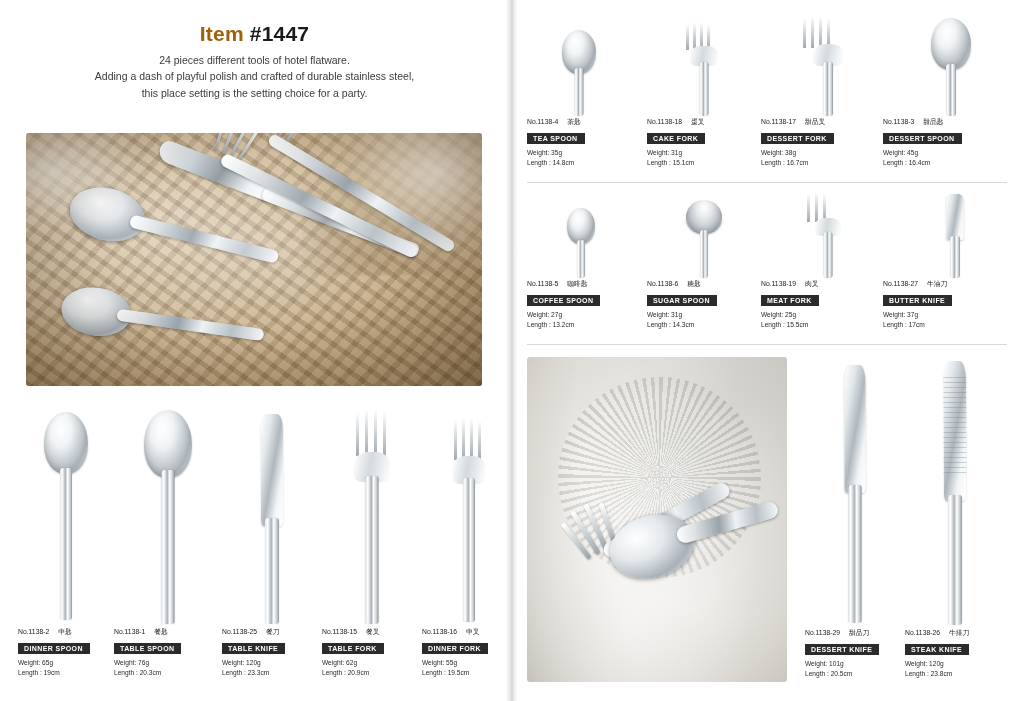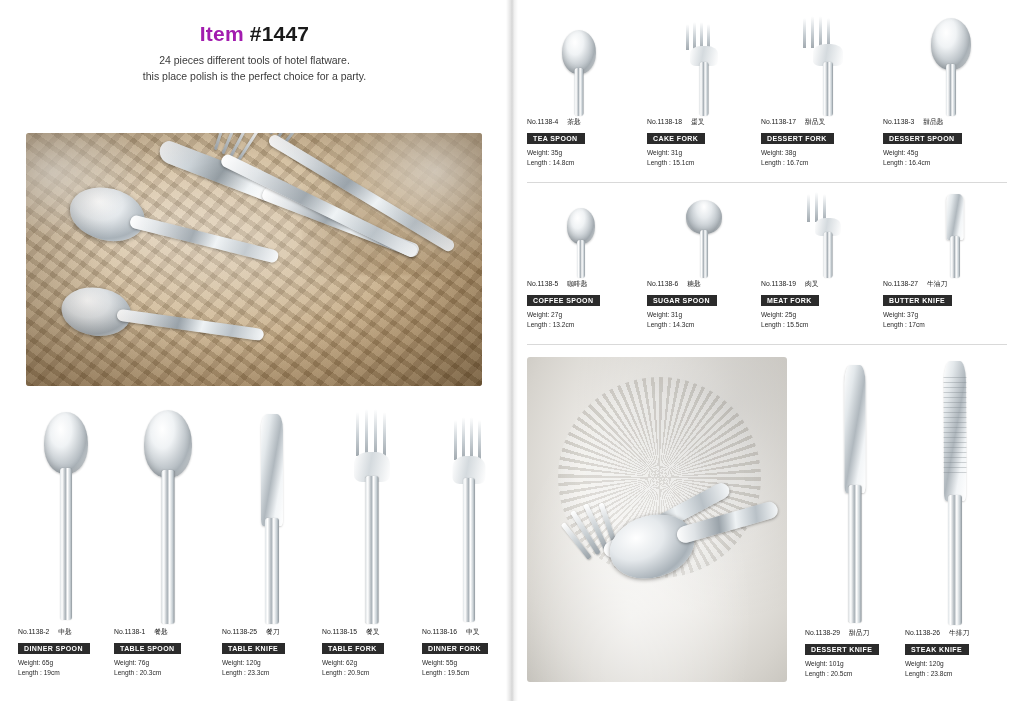--- a/index.html
+++ b/index.html
@@ -22,21 +22,21 @@
   }
 
   
   .title {
     text-align:center;
     margin:22px 0 6px 0;
     font-size:21px;
     font-weight:bold;
     letter-spacing:0.2px;
   }
-  .title .item-word { color:#a21caf; }
+  .title .item-word { color:#a16207; }
   .title .item-num { color:#1a1a1a; }
   .subtitle {
     text-align:center;
     font-size:10.5px;
     color:#3b3b3b;
     line-height:1.55;
     margin:0 auto;
     width:420px;
   }
 
@@ -174,21 +174,22 @@
 
   <div class="page page-left">
 
     <div class="title">
       <span class="item-word">Item</span>
       <span class="item-num">#1447</span>
     </div>
 
     <div class="subtitle">
       <div>24 pieces different tools of hotel flatware.</div>
-      <div>this place polish is the perfect choice for a party.</div>
+      <div>Adding a dash of playful polish and crafted of durable stainless steel,</div>
+      <div>this place setting is the setting choice for a party.</div>
     </div>
 
     <div class="hero">
       <div class="weave"></div>
       <div class="dried"></div>
       <div class="dried2"></div>
 
       <div class="cut" style="left:40px; top:58px; width:215px; height:90px; transform:rotate(14deg);">
         <div class="bowl" style="left:0; top:14px; width:76px; height:52px;"></div>
         <div class="handle" style="left:62px; top:34px; width:152px; height:13px; border-radius:6px;"></div>

